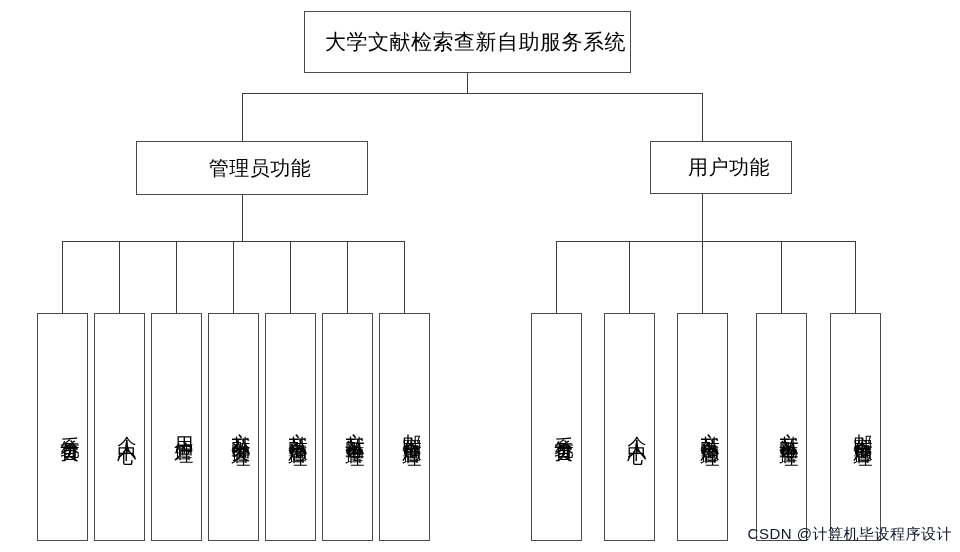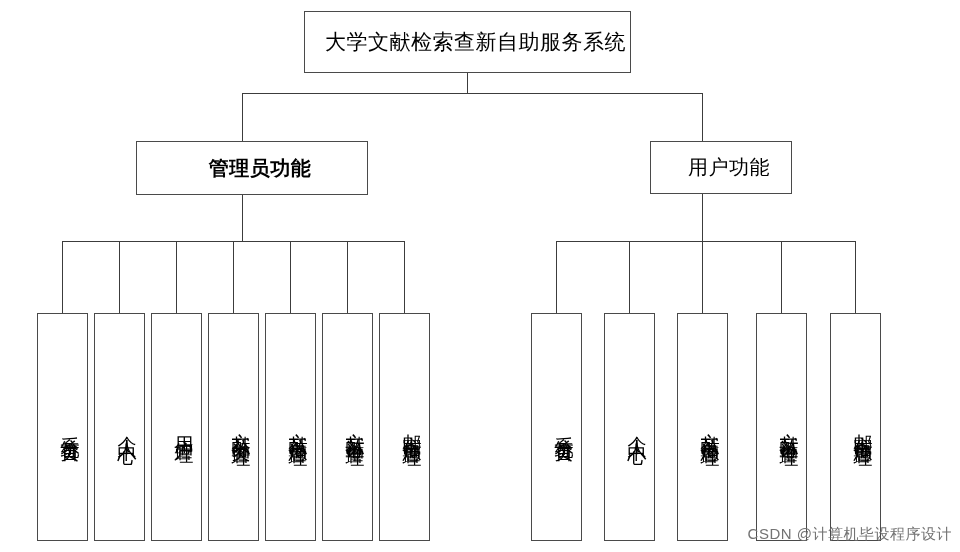--- a/index.html
+++ b/index.html
@@ -49,21 +49,20 @@
   
   .branch {
     font-size: 20px;
     letter-spacing: 0.5px;
   }
   #branch-admin {
     left: 136px;
     top: 141px;
     width: 232px;
     height: 54px;
-    font-weight: bold;
   }
   #branch-user {
     left: 650px;
     top: 141px;
     width: 142px;
     height: 53px;
   }
 
   
   .leaf {
@@ -87,21 +86,21 @@
   }
   .line.h { height: 1px; }
   .line.v { width: 1px; }
 
   
   #watermark {
     position: absolute;
     right: 8px;
     bottom: 8px;
     font-size: 15px;
-    color: #737373;
+    color: #0f172a;
     white-space: nowrap;
     letter-spacing: 0.5px;
   }
 </style>
 </head>
 <body>
 
 <div id="canvas">
 
   <div class="node" id="root-node">

